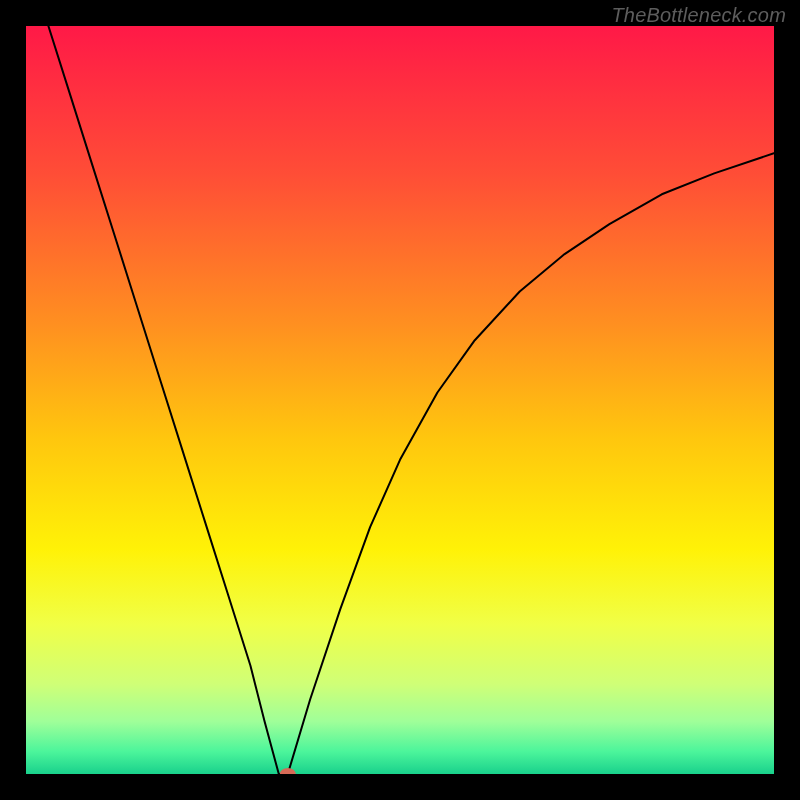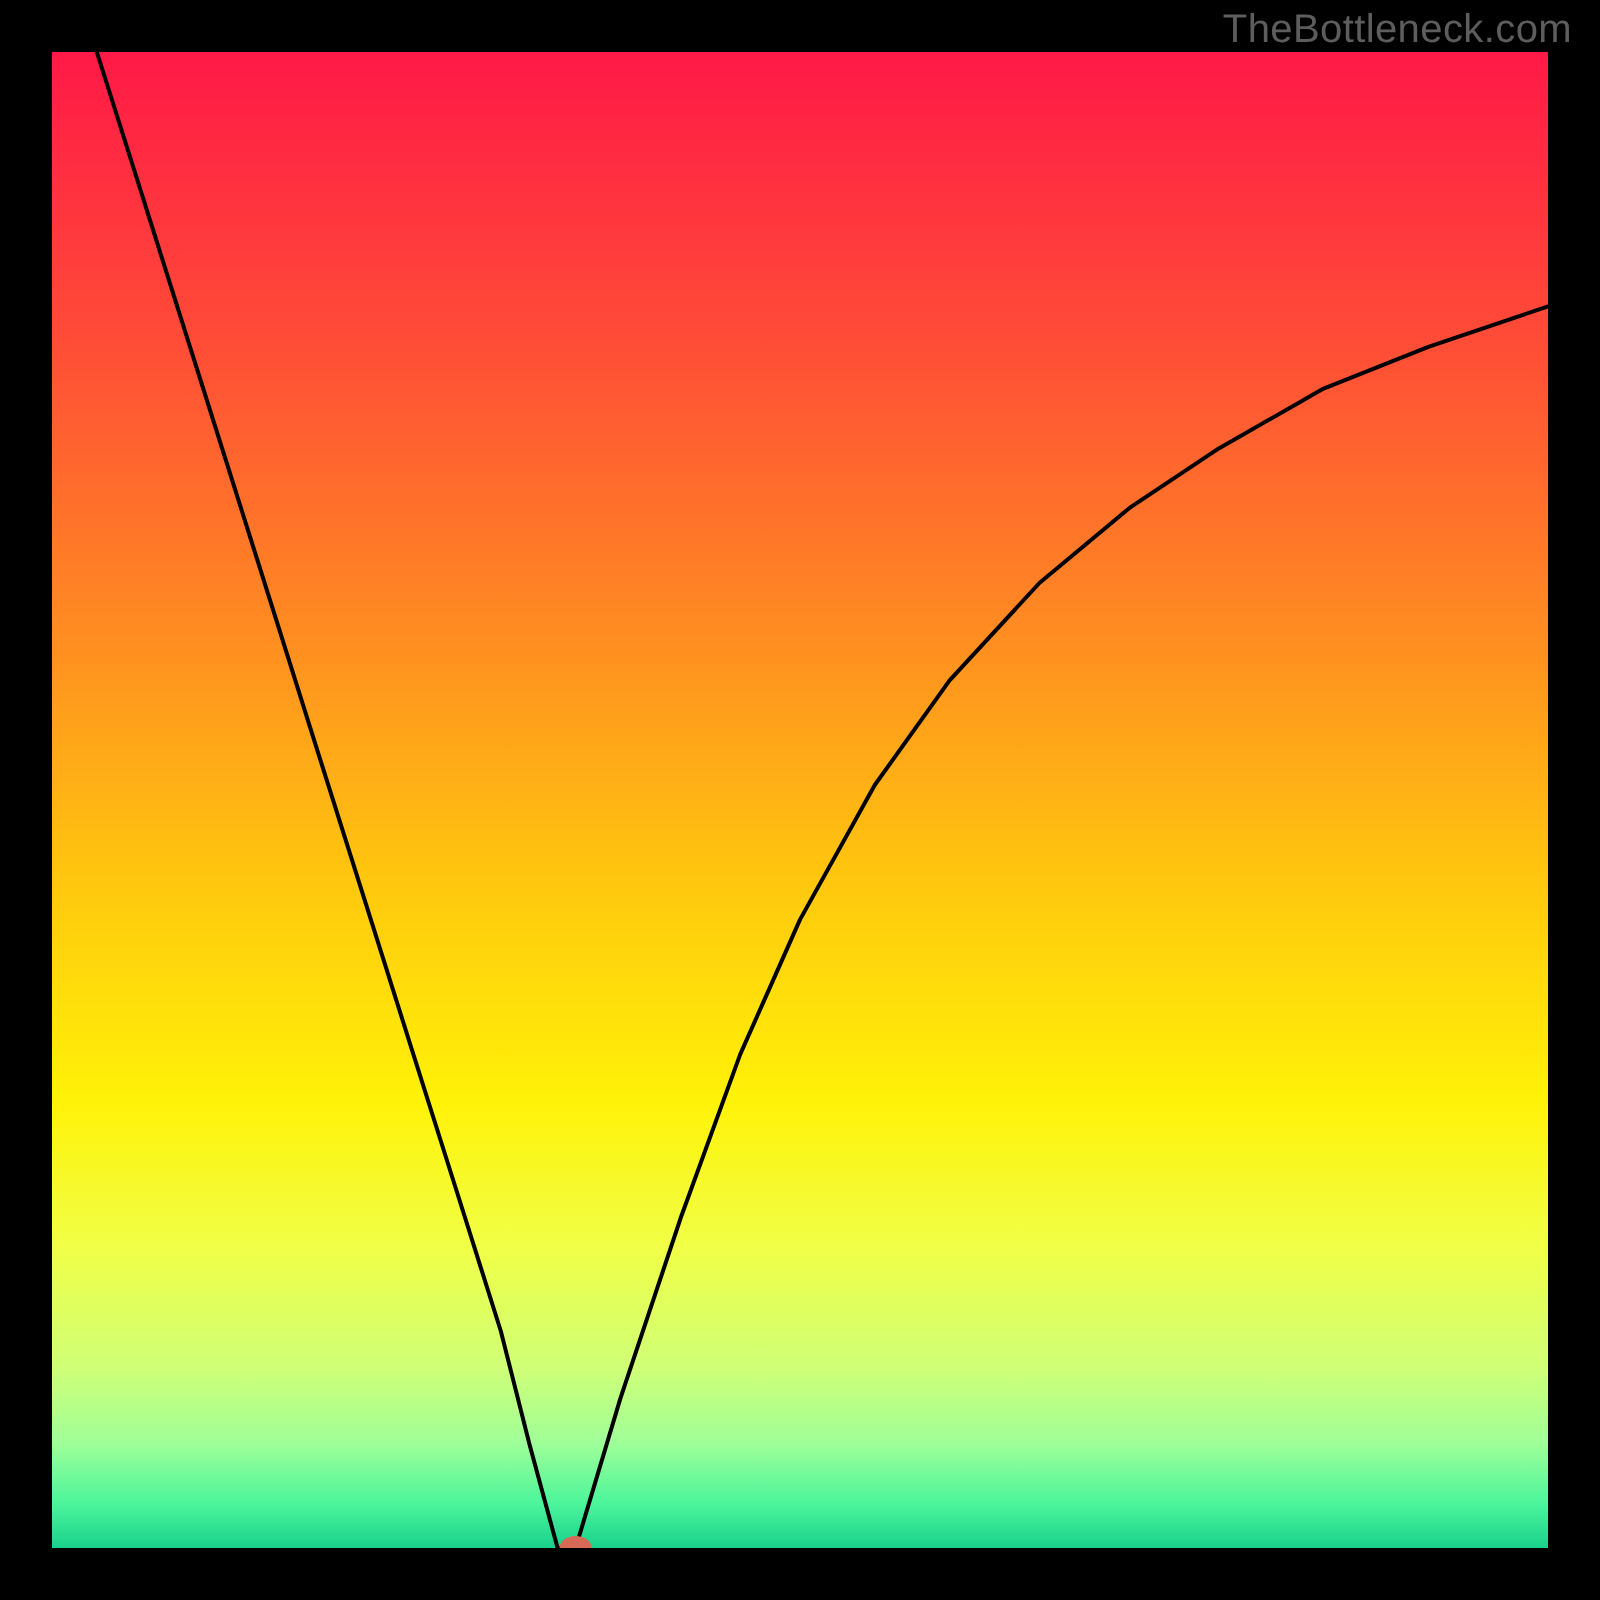--- a/index.html
+++ b/index.html
@@ -8,20 +8,21 @@
     width: 800px;
     height: 800px;
     background: #000;
     font-family: Arial, Helvetica, sans-serif;
     overflow: hidden;
   }
   .stage {
     position: relative;
     width: 800px;
     height: 800px;
+    font-style: italic;
   }
   .watermark {
     position: absolute;
     top: 4px;
     right: 14px;
     color: #5d5d5d;
     font-size: 20px;
     font-weight: 500;
     letter-spacing: 0.2px;
     z-index: 20;

